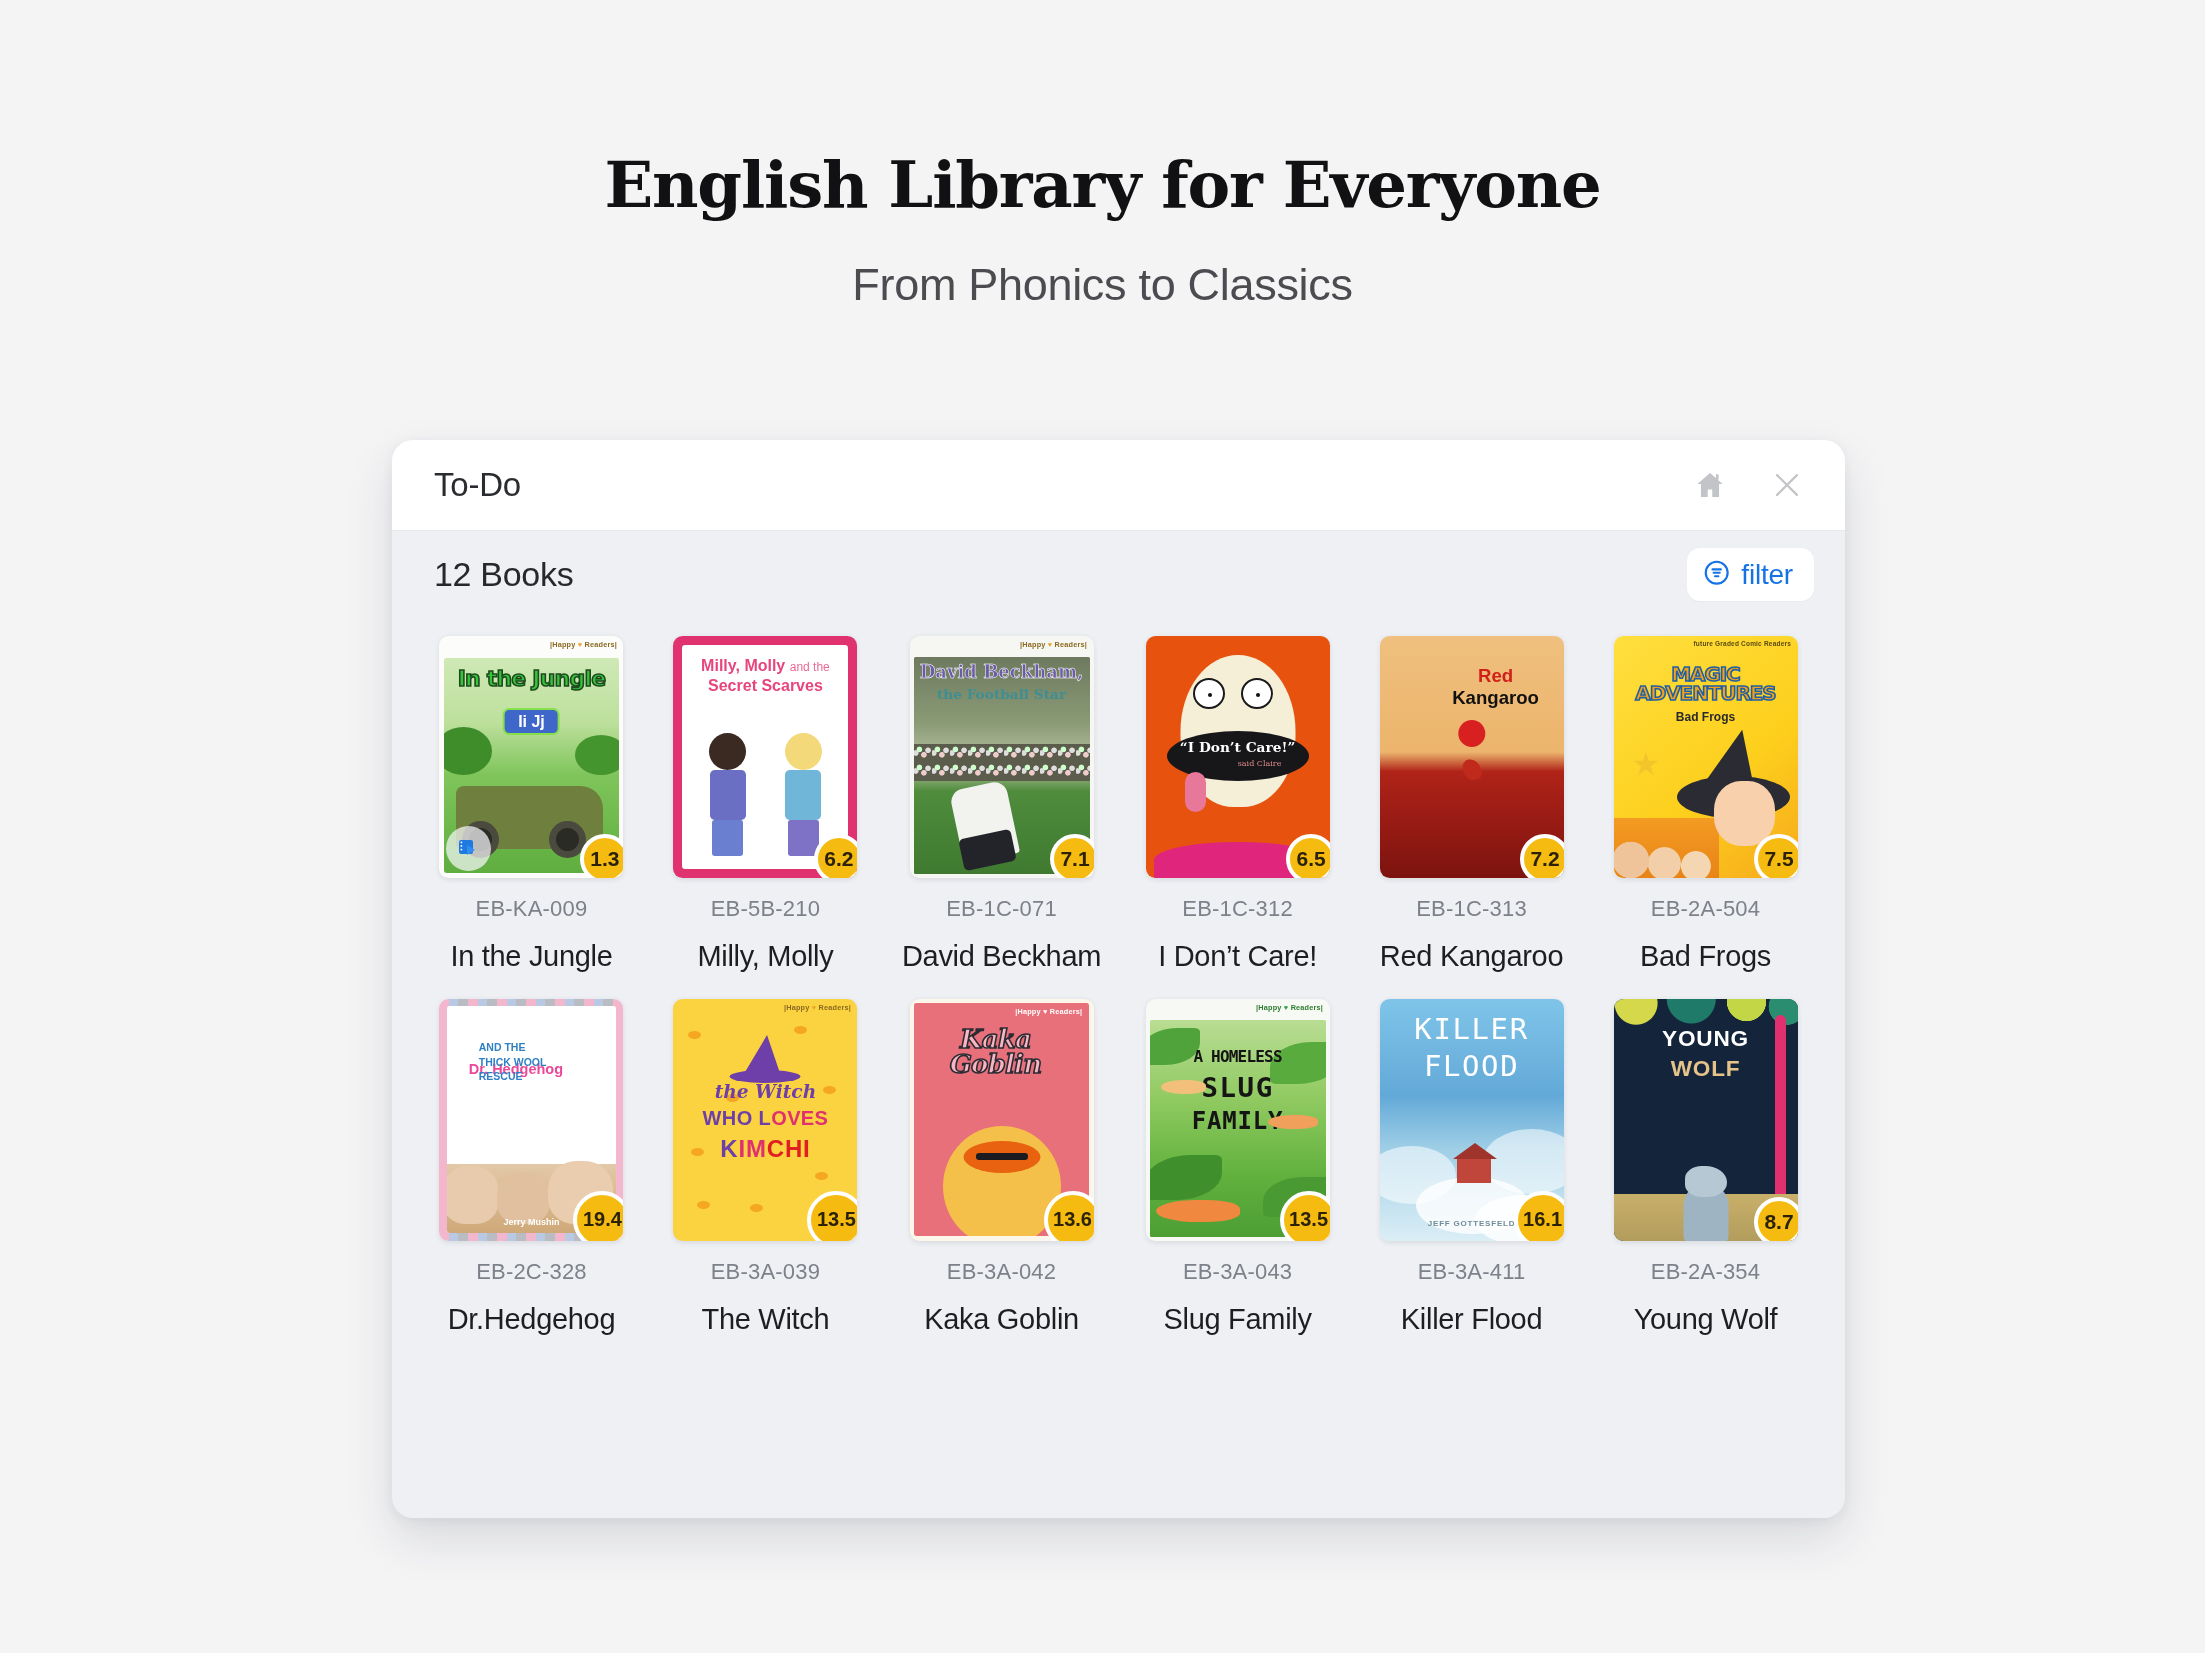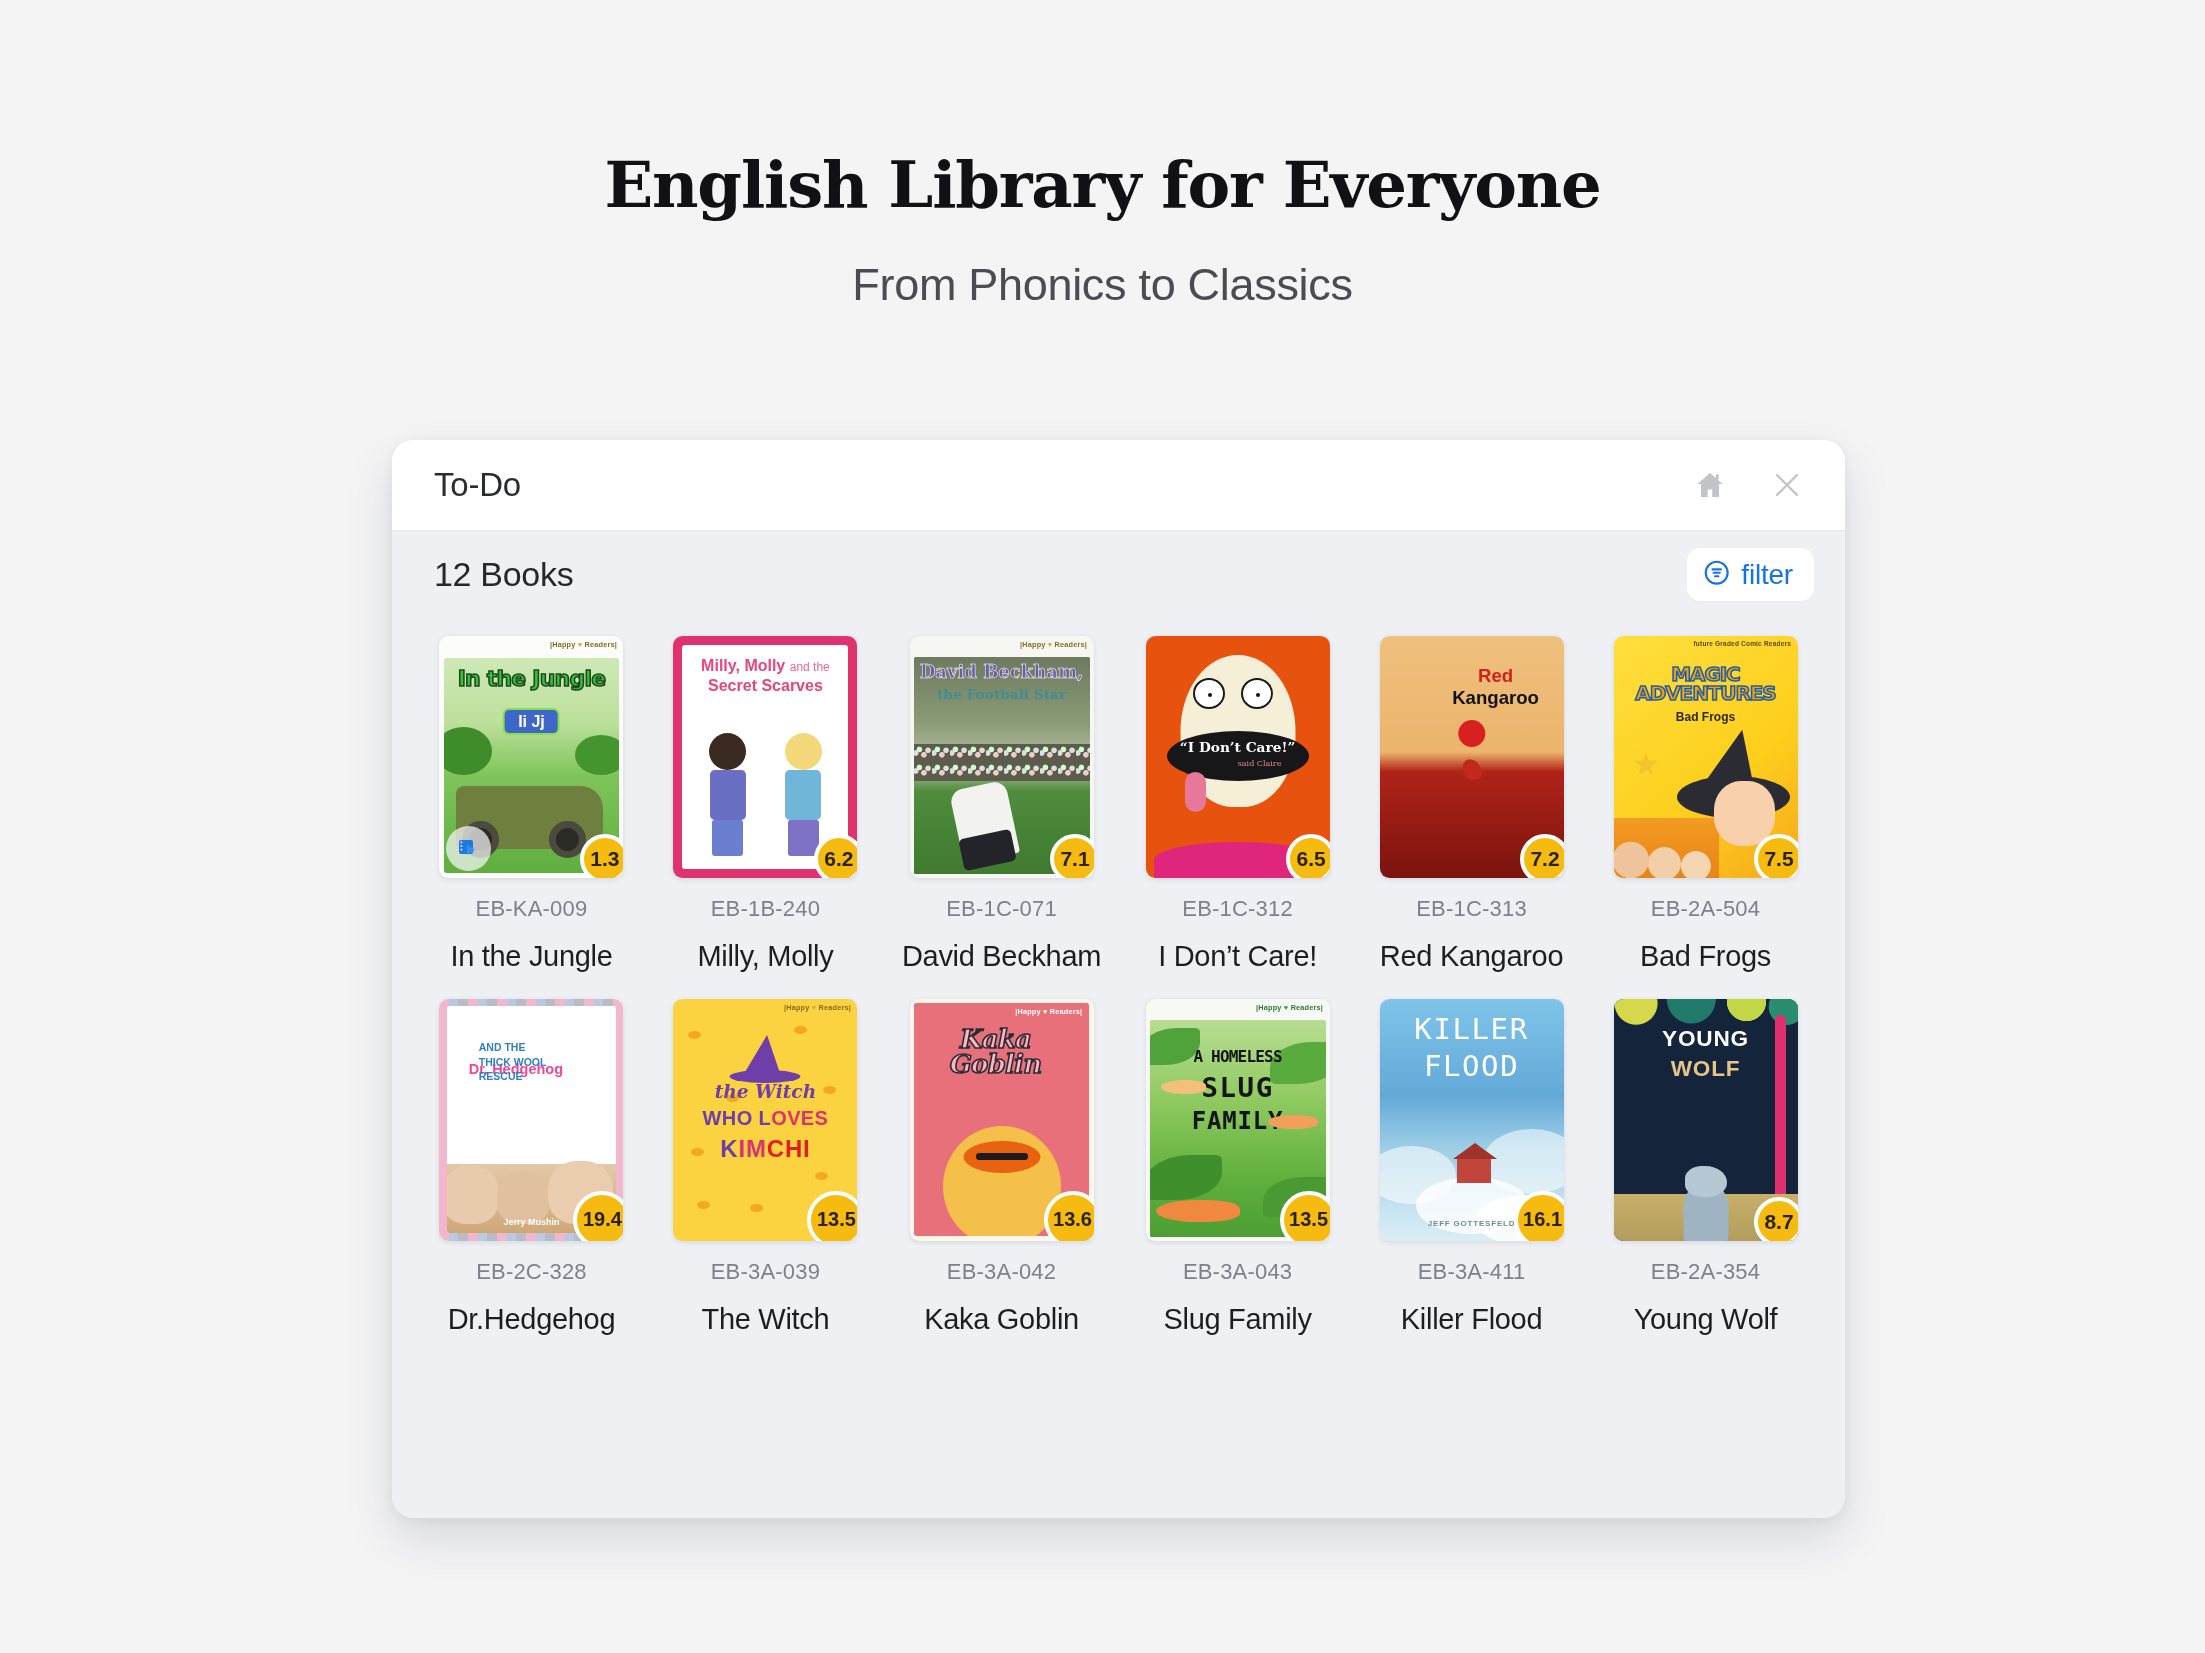--- a/index.html
+++ b/index.html
@@ -383,21 +383,21 @@
               </div>
               <div class="kid" style="right:22.6px;">
                 <div class="head" style="background:#f4d97a;"></div>
                 <div class="body" style="background:#6fb6d8;"></div>
                 <div class="legs" style="background:#7e72c6;"></div>
               </div>
             </div>
             <div class="badge">6.2</div>
           </div>
         </div>
-        <div class="code">EB-1B-240</div>
+        <div class="code">EB-5B-210</div>
         <div class="title">Milly, Molly</div>
       </div>
 
       <div class="book">
         <div class="cover-wrap">
           <div class="cover c-beck">
             <div class="hr-tag">|Happy <b>♥</b> Readers|</div>
             <div class="art">
               <div class="bt1">David Beckham,</div>
               <div class="bt2">the Football Star</div>

